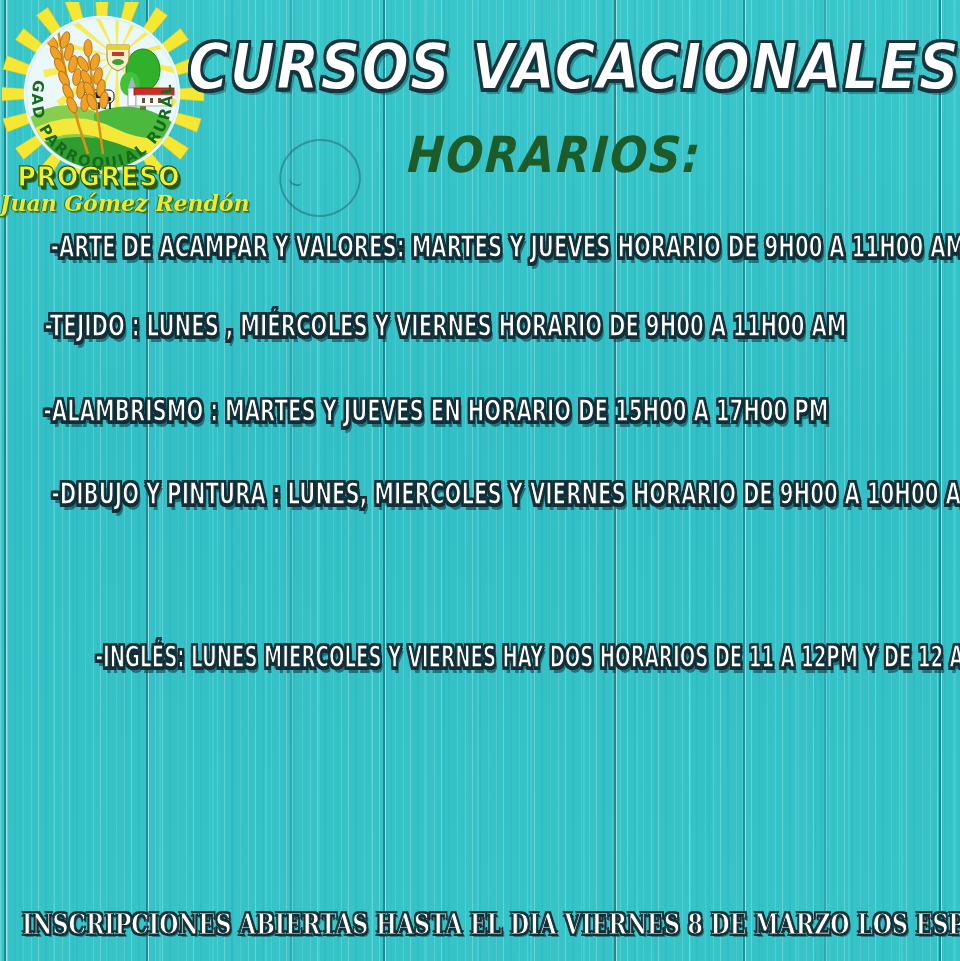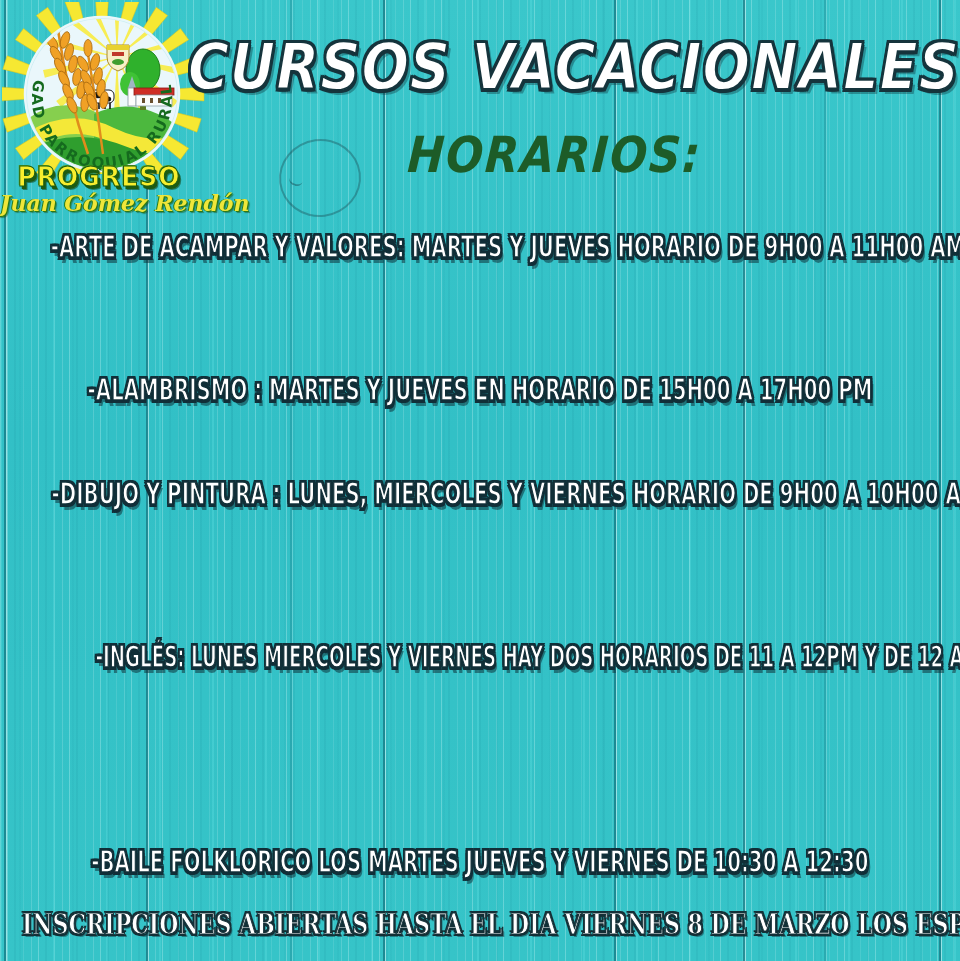--- a/index.html
+++ b/index.html
@@ -41,21 +41,21 @@
       -2px 0 0 #15343c,2px 0 0 #15343c,0 -2px 0 #15343c,0 2px 0 #15343c,4px 4px 0 rgba(10,40,48,0.35);
   }
   .title .fit{display:inline-block;transform:scale(0.98,1.12);}
   .subtitle{
     position:absolute;left:160px;right:10px;top:128px;text-align:center;white-space:nowrap;
     font-style:italic;font-weight:bold;font-size:46px;letter-spacing:2px;color:#1d5c28;
   }
   .subtitle .fit{display:inline-block;transform:scale(0.95,1.08) skewX(-4deg);}
 
   .line{
-    position:absolute;left:0;right:0;text-align:center;white-space:nowrap;line-height:30px;
+    position:absolute;left:0;right:0;text-align:left;white-space:nowrap;line-height:30px;
     font-weight:bold;font-size:22px;color:#ffffff;letter-spacing:0px;
     -webkit-text-stroke:1.2px #112f38;
     text-shadow:-2px -2px 0 #112f38,2px -2px 0 #112f38,-2px 2px 0 #112f38,2px 2px 0 #112f38,
       -2px 0 0 #112f38,2px 0 0 #112f38,0 -2px 0 #112f38,0 2px 0 #112f38,3px 4px 0 rgba(10,38,46,0.5);
   }
   .line .fit{display:inline-block;transform:scale(0.9,1.34);}
   .line.tight .fit{transform:scale(0.83,1.34);}
 
   .footer{
     position:absolute;left:0;right:0;top:908px;text-align:center;white-space:nowrap;line-height:32px;
@@ -226,20 +226,20 @@
     </text>
   </svg>
 
   <div class="logo-progreso">PROGRESO</div>
   <div class="logo-name">Juan Gómez Rendón</div>
 
   <div class="title"><span class="fit">CURSOS VACACIONALES</span></div>
   <div class="subtitle"><span class="fit">HORARIOS:</span></div>
 
   <div class="line" style="top:233px"><span class="fit">-ARTE DE ACAMPAR Y VALORES: MARTES Y JUEVES HORARIO DE 9H00 A 11H00 AM</span></div>
-  <div class="line" style="top:376px"><span class="fit">-ALAMBRISMO : MARTES Y JUEVES EN HORARIO DE 15H00 A 17H00 PM</span></div>
+  <div class="line" style="top:312px"><span class="fit">-TEJIDO : LUNES , MIÉRCOLES Y VIERNES HORARIO DE 9H00 A 11H00 AM</span></div>
+  <div class="line" style="top:397px"><span class="fit">-ALAMBRISMO : MARTES Y JUEVES EN HORARIO DE 15H00 A 17H00 PM</span></div>
   <div class="line" style="top:480px"><span class="fit">-DIBUJO Y PINTURA : LUNES, MIERCOLES Y VIERNES HORARIO DE 9H00 A 10H00 AM</span></div>
   <div class="line tight" style="top:643px"><span class="fit">-INGLÉS: LUNES MIERCOLES Y VIERNES HAY DOS HORARIOS DE 11 A 12PM Y DE 12 A 13PM</span></div>
-  <div class="line" style="top:848px"><span class="fit">-BAILE FOLKLORICO LOS MARTES JUEVES Y VIERNES DE 10:30 A 12:30</span></div>
 
   <div class="footer"><span class="fit">INSCRIPCIONES ABIERTAS HASTA EL DIA VIERNES 8 DE MARZO LOS ESPERAMOS</span></div>
 
 </div>
 
 </body></html>

